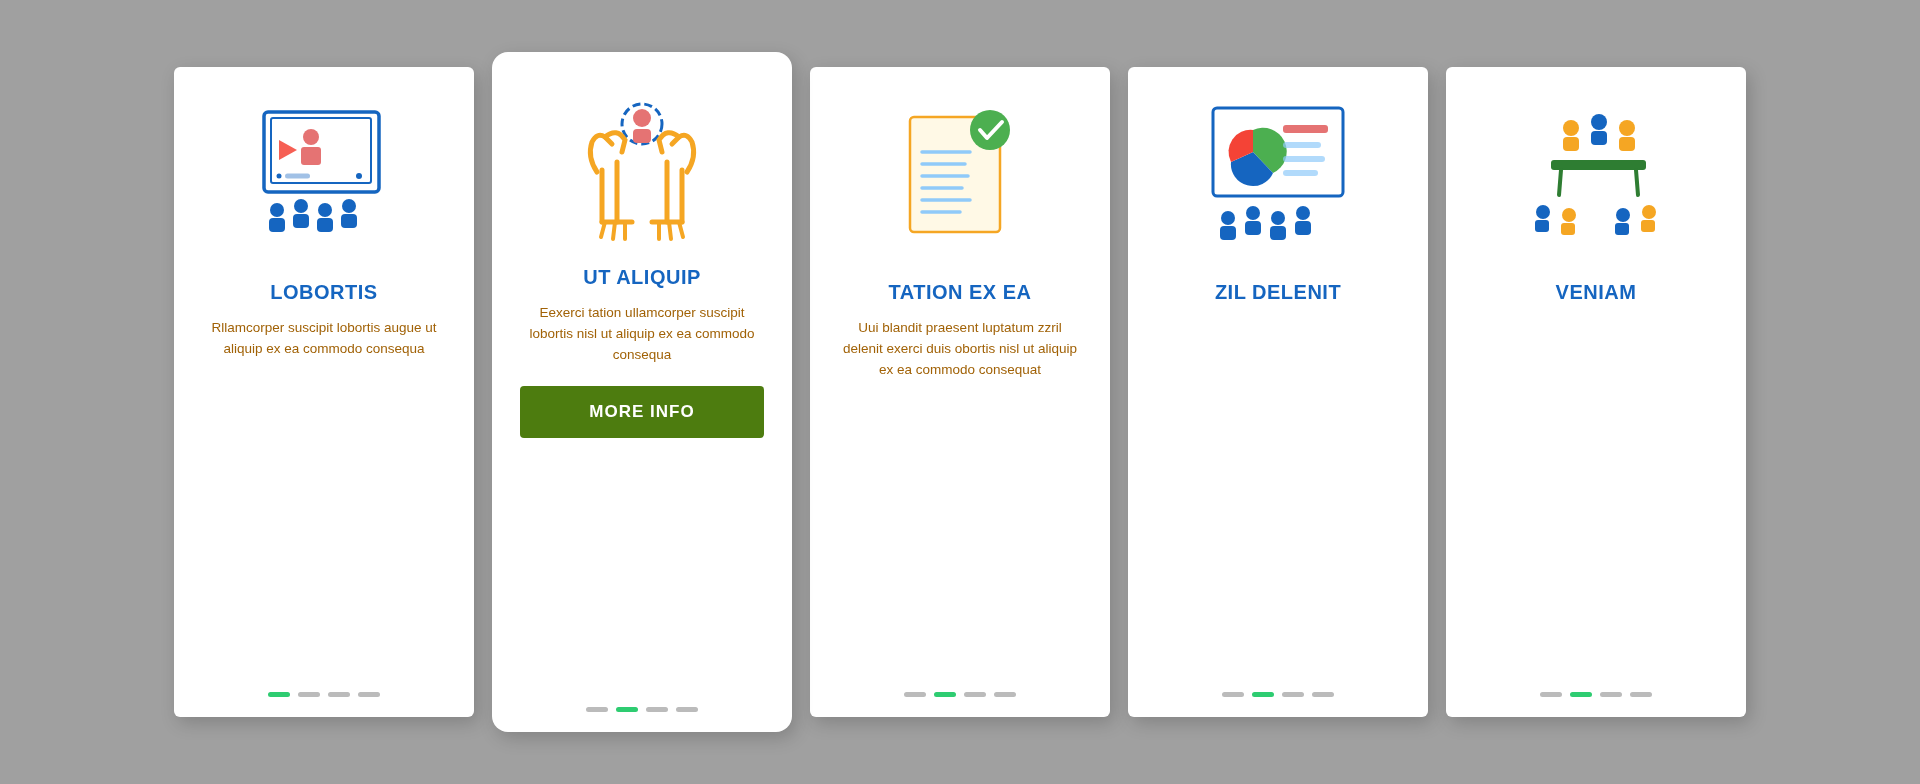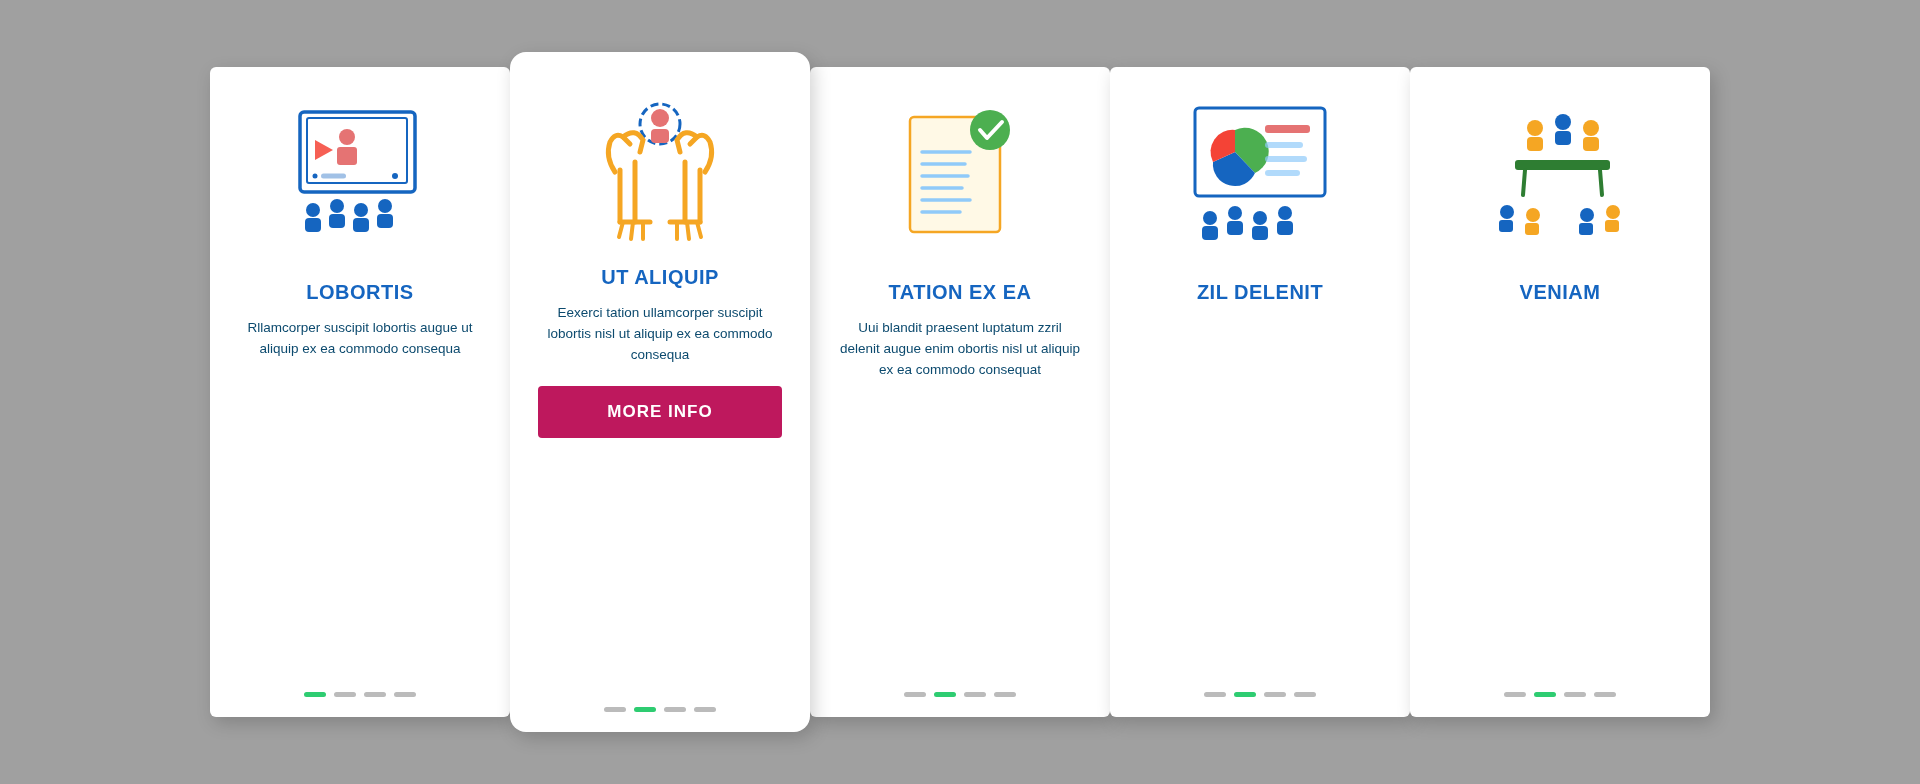--- a/index.html
+++ b/index.html
@@ -10,20 +10,21 @@
       background-color: #a0a0a0;
       display: flex;
       align-items: center;
       justify-content: center;
       font-family: Arial, sans-serif;
       overflow: hidden;
     }
 
     .cards-container {
       display: flex;
+      gap: 18px;
       align-items: center;
       padding: 40px 60px;
     }
 
     .card {
       background: #ffffff;
       border-radius: 6px;
       box-shadow: 4px 6px 18px rgba(0,0,0,0.18);
       display: flex;
       flex-direction: column;
@@ -54,28 +55,28 @@
       font-weight: 900;
       color: #1565C0;
       text-align: center;
       margin-bottom: 14px;
       letter-spacing: 0.5px;
       text-transform: uppercase;
     }
 
     .card-text {
       font-size: 13.5px;
-      color: #0c4a6e;
+      color: #a16207;
       text-align: center;
       line-height: 1.55;
       margin-bottom: 20px;
     }
 
     .more-info-btn {
-      background-color: #be185d;
+      background-color: #4d7c0f;
       color: #ffffff;
       font-size: 17px;
       font-weight: 700;
       letter-spacing: 1px;
       border: none;
       border-radius: 4px;
       padding: 16px 15px;
       width: 100%;
       cursor: pointer;
       margin-bottom: 7px;
@@ -208,21 +209,21 @@
         <line x1="32" y1="74" x2="78" y2="74" stroke="#90caf9" stroke-width="3.5" stroke-linecap="round"></line>
         <line x1="32" y1="86" x2="72" y2="86" stroke="#90caf9" stroke-width="3.5" stroke-linecap="round"></line>
         <line x1="32" y1="98" x2="80" y2="98" stroke="#90caf9" stroke-width="3.5" stroke-linecap="round"></line>
         <line x1="32" y1="110" x2="70" y2="110" stroke="#90caf9" stroke-width="3.5" stroke-linecap="round"></line>
 
         <circle cx="100" cy="28" r="20" fill="#4caf50"></circle>
         <polyline points="90,28 97,36 112,20" fill="none" stroke="white" stroke-width="4" stroke-linecap="round" stroke-linejoin="round"></polyline>
       </svg>
     </div>
     <div class="card-title">TATION EX EA</div>
-    <div class="card-text">Uui blandit praesent luptatum zzril delenit augue enim obortis nisl ut aliquip ex ea commodo consequat</div>
+    <div class="card-text">Uui blandit praesent luptatum zzril delenit exerci duis obortis nisl ut aliquip ex ea commodo consequat</div>
     <div class="dots-row">
       <div class="dot"></div>
       <div class="dot active"></div>
       <div class="dot"></div>
       <div class="dot"></div>
     </div>
   </div>
 
   <div class="card">
     <div class="card-icon">

